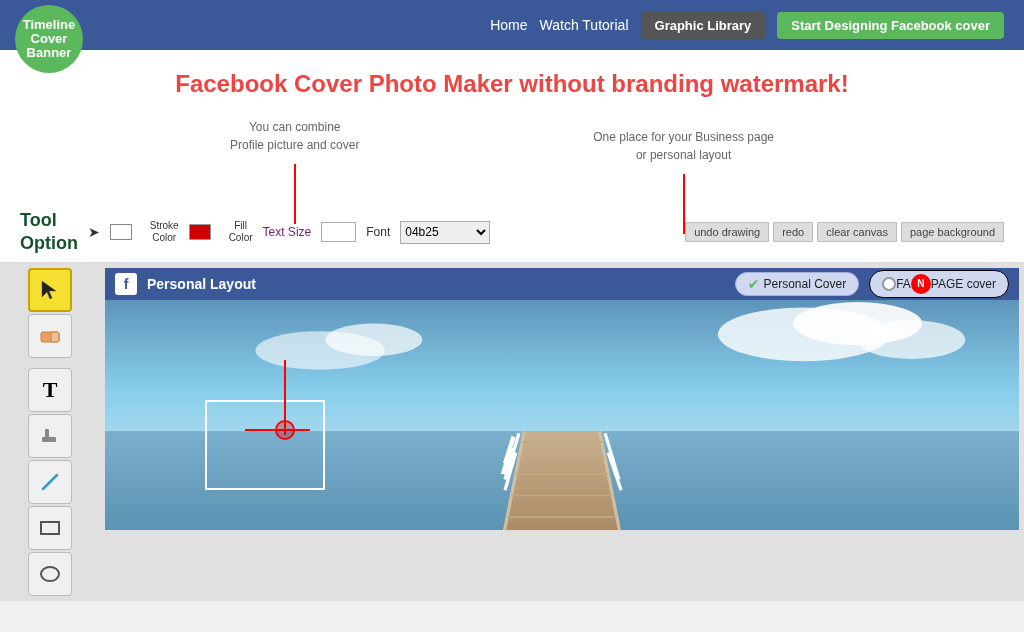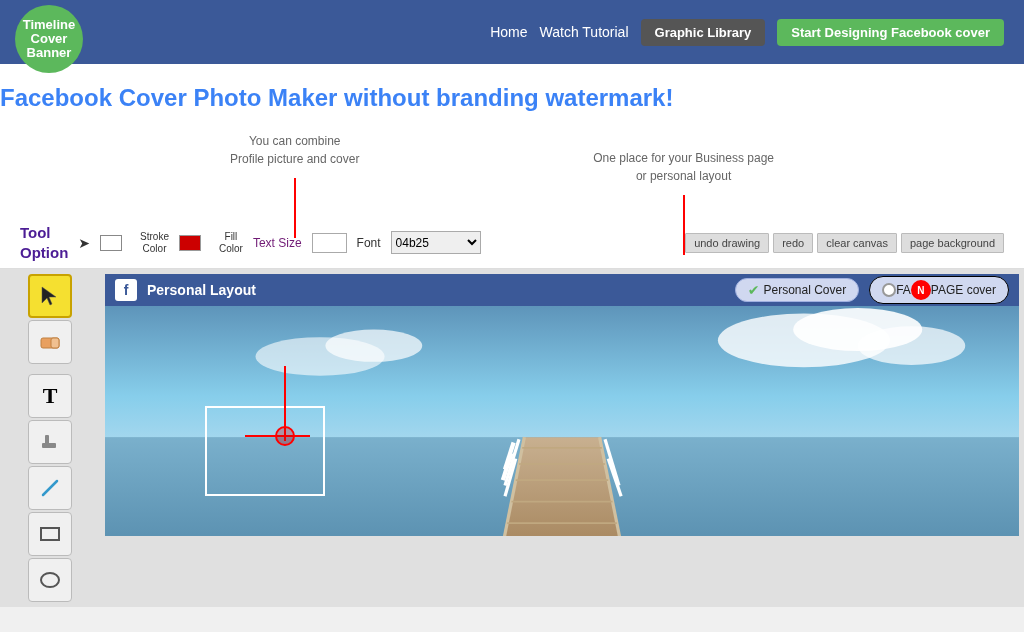--- a/index.html
+++ b/index.html
@@ -1,21 +1,21 @@
 <!DOCTYPE html>
 <html><head>
   <meta charset="utf-8">
   <style>
     * { margin: 0; padding: 0; box-sizing: border-box; }
     body { font-family: Arial, sans-serif; background: #f0f0f0; width: 1024px; height: 632px; overflow: hidden; }
 
     
     .header {
       background: #3b5998;
-      height: 64px;
+      height: 50px;
       display: flex;
       align-items: center;
       padding: 0 20px;
       position: relative;
     }
     .logo {
       background: #5cb85c;
       border-radius: 50%;
       width: 68px;
       height: 68px;
@@ -67,23 +67,24 @@
       cursor: pointer;
       font-weight: bold;
     }
 
     
     .main-content {
       background: white;
       padding: 20px 0 10px 0;
     }
     .headline {
+      text-align: center;
       font-size: 24px;
       font-weight: bold;
-      color: #3b82f6;
+      color: #ef4444;
       margin-bottom: 15px;
     }
 
     
     .tool-bar {
       display: flex;
       align-items: center;
       padding: 6px 20px;
       background: white;
       gap: 10px;
@@ -342,31 +343,31 @@
 
     <div style="position: relative; height: 80px; padding: 0 60px;">
 
       <div style="position: absolute; left: 230px; top: 5px; text-align: center; font-size: 12px; color: #666; line-height: 1.5;">
         <span style="white-space: pre-line;">You can combine
 Profile picture and cover</span>
         
         <div style="position: absolute; left: 50%; bottom: -70px; width: 2px; height: 60px; background: red; transform: translateX(-50%);"></div>
       </div>
 
-      <div style="position: absolute; right: 250px; top: 22px; text-align: center; font-size: 12px; color: #666; line-height: 1.5;">
+      <div style="position: absolute; right: 250px; top: 15px; text-align: center; font-size: 12px; color: #666; line-height: 1.5;">
         <span style="white-space: pre-line;">One place for your Business page
 or personal layout</span>
         
         <div style="position: absolute; left: 50%; bottom: -70px; width: 2px; height: 60px; background: red; transform: translateX(-50%);"></div>
       </div>
     </div>
   </div>
 
   <div class="tool-bar">
-    <div style="color: #4c1d95; font-weight: bold; font-size: 15px; white-space: pre-line; line-height: 1.3;">Tool
+    <div style="color: #14532d; font-weight: bold; font-size: 18px; white-space: pre-line; line-height: 1.3;">Tool
 Option</div>
     <span style="font-size: 14px; color: #333;">➤</span>
 
     <div class="color-box">
       <div class="color-swatch" style="background: #ffffff; border: 1px solid #888;"></div>
       <span style="font-size: 10px; color: #333; white-space: pre-line; text-align: center; line-height: 1.2;">Stroke
 Color</span>
     </div>
 
     <div class="color-box">

